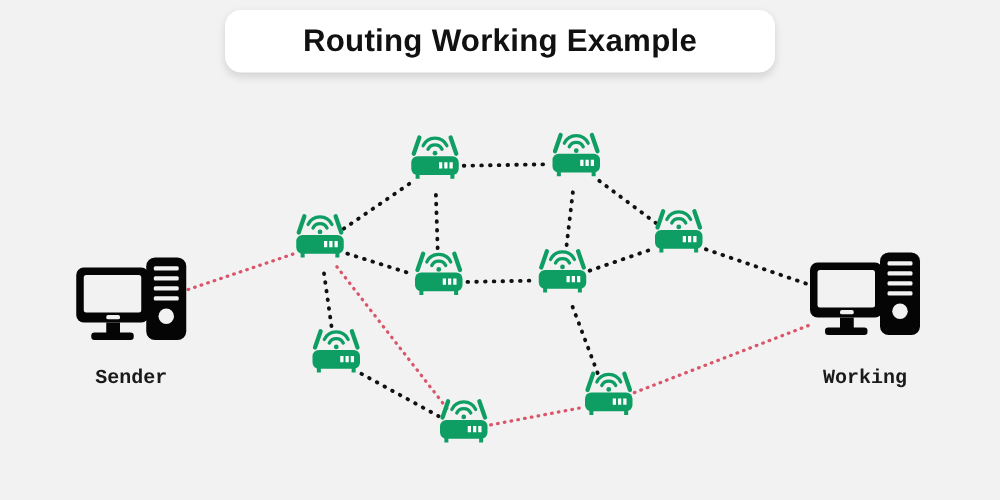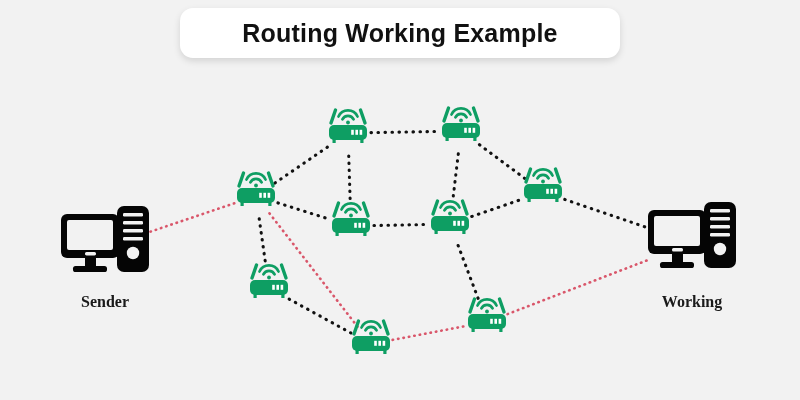--- a/index.html
+++ b/index.html
@@ -21,21 +21,21 @@
   .title-text{
     font-size:25px;font-weight:bold;color:#111111;letter-spacing:.2px;
     font-family:"Liberation Sans", sans-serif;
   }
 
   
   #links{position:absolute;left:0;top:0;width:800px;height:400px;}
   .endpoint{position:absolute;transform:translate(-50%,-50%);text-align:center;}
   .endpoint-label{
     font-size:16px;font-weight:bold;color:#1a1a1a;margin-top:4px;
-    font-family:Liberation Serif, serif;
+    font-family:Liberation Mono, monospace;
   }
 </style>
 </head>
 <body>
 
 <div id="stage">
 
   <div class="title-card">
     <span class="title-text">Routing Working Example</span>
   </div>

